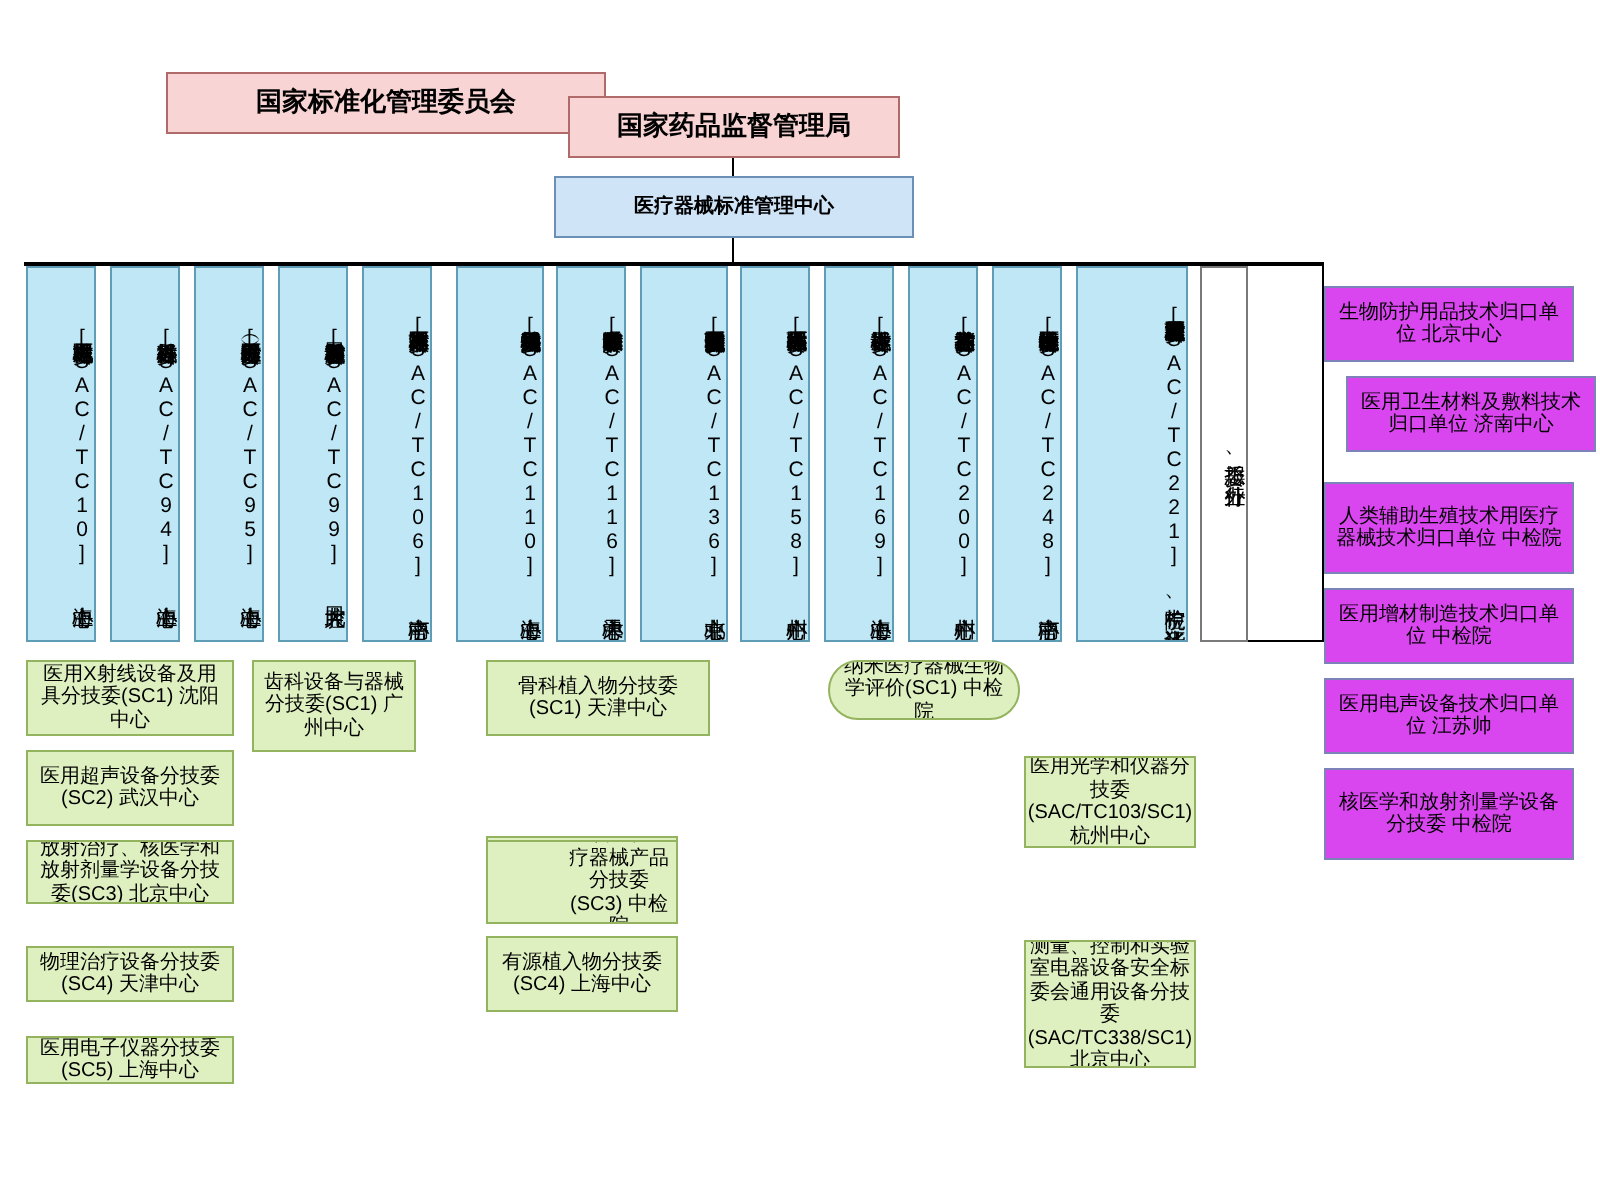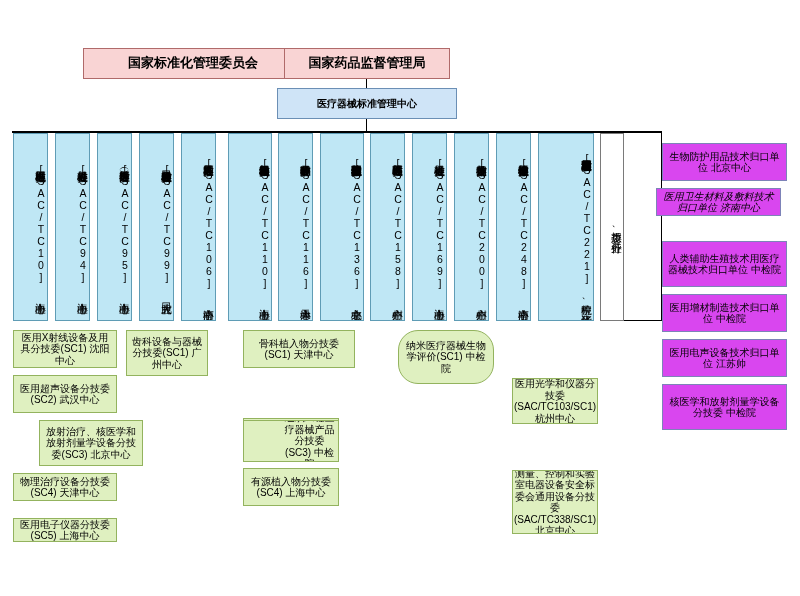--- a/index.html
+++ b/index.html
@@ -27,21 +27,21 @@
 </head>
 <body>
 
 <div class="lbox h" style="left:268px;top:63px;width:22px;"></div>
 <div class="lbox v" style="left:366px;top:78px;height:14px;"></div>
 <div class="lbox v" style="left:366px;top:119px;height:12px;"></div>
 <div class="lbox h" style="left:12px;top:131px;width:650px;height:2px;"></div>
 <div class="lbox v" style="left:661px;top:131px;height:190px;"></div>
 <div class="lbox h" style="left:608px;top:320px;width:54px;"></div>
 
-<div class="box top-pink" style="left:83px;top:48px;width:220px;height:31px;">国家标准化管理委员会</div>
+<div class="box top-pink" style="left:83px;top:36px;width:220px;height:31px;">国家标准化管理委员会</div>
 <div class="box top-pink" style="left:284px;top:48px;width:166px;height:31px;">国家药品监督管理局</div>
 <div class="box top-blue" style="left:277px;top:88px;width:180px;height:31px;">医疗器械标准管理中心</div>
 
 <div class="box vcol" style="left:13px;top:133px;width:35px;height:188px;">医用电器械标准委[SAC/TC10]
 上海中心</div>
 <div class="box vcol" style="left:55px;top:133px;width:35px;height:188px;">外科器械标准委[SAC/TC94]
 上海中心</div>
 <div class="box vcol" style="left:97px;top:133px;width:35px;height:188px;">医用注射器（针）标准委[SAC/TC95]
 上海中心</div>
 <div class="box vcol" style="left:139px;top:133px;width:35px;height:188px;">口腔材料和器械设备标准委[SAC/TC99]
@@ -61,34 +61,34 @@
 <div class="box vcol" style="left:454px;top:133px;width:35px;height:188px;">消毒技术与设备标准委[SAC/TC200]
 广州中心</div>
 <div class="box vcol" style="left:496px;top:133px;width:35px;height:188px;">医疗器械生物学评价标准委[SAC/TC248]
 济南中心</div>
 <div class="box vcol" style="left:538px;top:133px;width:56px;height:188px;">医用器械质量管理和通用要求标准委[SAC/TC221]
 中检院、华光认证</div>
 <div class="box vcol white" style="left:600px;top:133px;width:24px;height:188px;">总报委、行业外</div>
 
 <div class="box green" style="left:13px;top:330px;width:104px;height:38px;">医用X射线设备及用具分技委(SC1) 沈阳中心</div>
 <div class="box green" style="left:13px;top:375px;width:104px;height:38px;">医用超声设备分技委(SC2) 武汉中心</div>
-<div class="box green" style="left:13px;top:420px;width:104px;height:46px;margin-left:26px;">放射治疗、核医学和放射剂量学设备分技委(SC3) 北京中心</div>
+<div class="box green" style="left:13px;top:420px;width:104px;height:32px;">放射治疗、核医学和放射剂量学设备分技委(SC3) 北京中心</div>
 <div class="box green" style="left:13px;top:473px;width:104px;height:28px;">物理治疗设备分技委(SC4) 天津中心</div>
 <div class="box green" style="left:13px;top:518px;width:104px;height:24px;">医用电子仪器分技委(SC5) 上海中心</div>
 
 <div class="box green" style="left:126px;top:330px;width:82px;height:46px;">齿科设备与器械分技委(SC1) 广州中心</div>
 
 <div class="box green" style="left:243px;top:330px;width:112px;height:38px;">骨科植入物分技委(SC1) 天津中心</div>
 <div class="box green" style="left:243px;top:375px;width:96px;height:38px;margin-top:43px;">心血管植入物分技委(SC2) 天津中心</div>
 <div class="box green" style="left:243px;top:420px;width:96px;height:42px;padding-left:40px;">组织工程医疗器械产品分技委(SC3) 中检院</div>
 <div class="box green" style="left:243px;top:468px;width:96px;height:38px;">有源植入物分技委(SC4) 上海中心</div>
 
-<div class="box green" style="left:398px;top:330px;width:96px;height:54px;border-radius:20px;">纳米医疗器械生物学评价(SC1) 中检院</div>
+<div class="box green" style="left:414px;top:330px;width:96px;height:30px;border-radius:20px;">纳米医疗器械生物学评价(SC1) 中检院</div>
 
 <div class="box green" style="left:512px;top:378px;width:86px;height:46px;">医用光学和仪器分技委 (SAC/TC103/SC1) 杭州中心</div>
 <div class="box green" style="left:512px;top:470px;width:86px;height:64px;">测量、控制和实验室电器设备安全标委会通用设备分技委(SAC/TC338/SC1) 北京中心</div>
 
 <div class="box purple" style="left:662px;top:143px;width:125px;height:38px;">生物防护用品技术归口单位 北京中心</div>
-<div class="box purple" style="left:656px;top:188px;width:125px;height:28px;font-style:italic;">医用卫生材料及敷料技术归口单位 济南中心</div>
+<div class="box purple" style="left:673px;top:188px;width:125px;height:38px;">医用卫生材料及敷料技术归口单位 济南中心</div>
 <div class="box purple" style="left:662px;top:241px;width:125px;height:46px;">人类辅助生殖技术用医疗器械技术归口单位 中检院</div>
 <div class="box purple" style="left:662px;top:294px;width:125px;height:38px;">医用增材制造技术归口单位 中检院</div>
 <div class="box purple" style="left:662px;top:339px;width:125px;height:38px;">医用电声设备技术归口单位 江苏帅</div>
 <div class="box purple" style="left:662px;top:384px;width:125px;height:46px;">核医学和放射剂量学设备分技委 中检院</div>
 
 </body></html>

